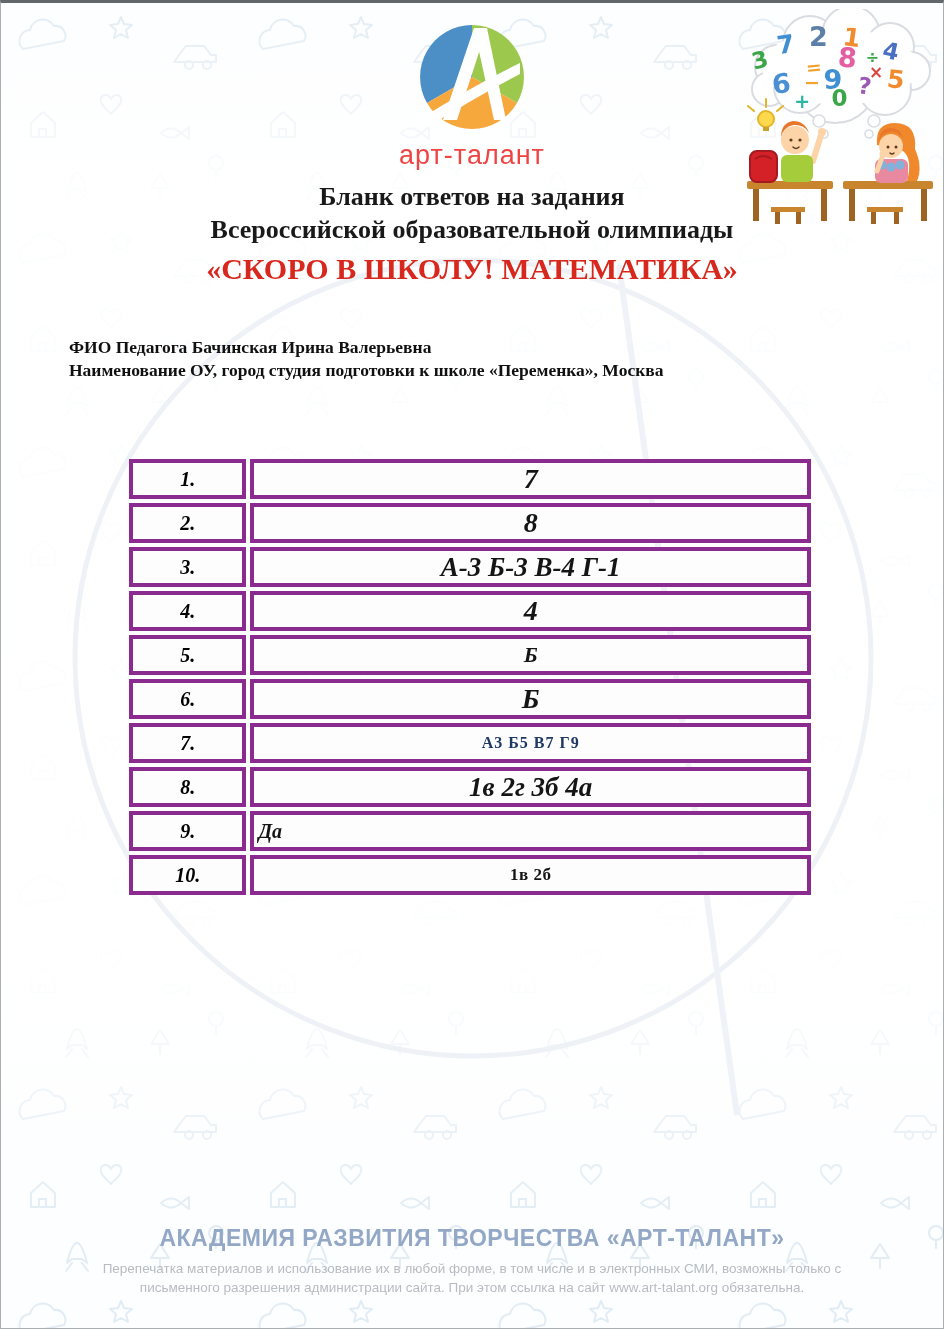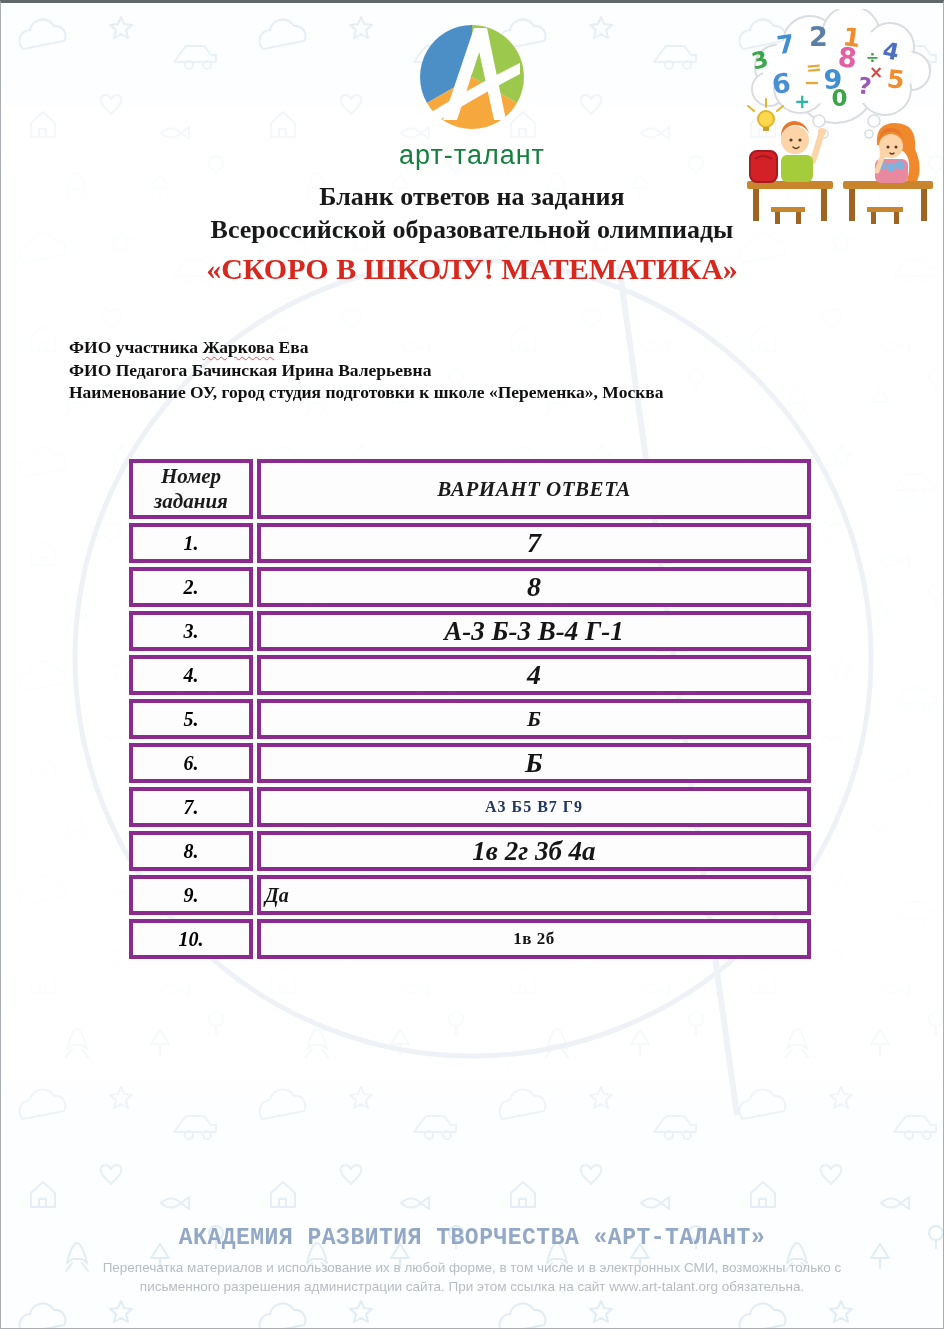--- a/index.html
+++ b/index.html
@@ -15,21 +15,21 @@
     background:linear-gradient(180deg,
       rgba(255,255,255,0) 0%, rgba(255,255,255,.9) 14%,
       rgba(255,255,255,.93) 74%, rgba(255,255,255,.35) 84%,
       rgba(255,255,255,0) 93%);}
   .watermark{position:absolute; inset:0; z-index:2; pointer-events:none;}
 
   
   .logo{position:absolute; top:18px; left:0; right:0; text-align:center; z-index:3;}
   .logo svg{display:block; margin:0 auto;}
   .logo-text{margin-top:7px; font-family:"Liberation Sans",sans-serif;
-    font-size:27px; color:#15803d; letter-spacing:1px;}
+    font-size:27px; color:#ef4444; letter-spacing:1px;}
 
   
   .illustration{position:absolute; top:6px; right:4px; width:214px; height:218px; z-index:3;}
   .cloud-nums{position:absolute; left:24px; top:12px; width:162px; height:92px;}
   .cloud-nums span{position:absolute; font-family:"DejaVu Sans",sans-serif; font-weight:bold; line-height:1;}
   .cloud-nums span:nth-child(1){left:2%;  top:30%; font-size:23px; transform:rotate(-15deg);}
   .cloud-nums span:nth-child(2){left:17%; top:12%; font-size:25px; transform:rotate(-8deg);}
   .cloud-nums span:nth-child(3){left:37%; top:2%;  font-size:27px;}
   .cloud-nums span:nth-child(4){left:35%; top:40%; font-size:19px; transform:rotate(-5deg);}
   .cloud-nums span:nth-child(5){left:58%; top:4%;  font-size:25px; transform:rotate(8deg);}
@@ -69,21 +69,21 @@
   .ans-plain{font-size:22px;}
   .ans-big{font-size:28px;}
   .ans-navy{font-style:normal; font-size:16px; color:#1f3864; letter-spacing:1px;}
   .ans-left{text-align:left; padding-left:10px; font-size:20px;}
   .ans-small{font-style:normal; font-size:17px; letter-spacing:.5px;}
   .u{}
 
   
   .footer{position:absolute; left:0; width:100%; top:1222px; text-align:center; z-index:3;
     font-family:"Liberation Sans",sans-serif;}
-  .footer-brand{font-weight:bold; font-size:23px; color:#92a8c6; letter-spacing:.5px;font-family:Liberation Mono, monospace;}
+  .footer-brand{font-weight:bold; font-size:23px; color:#92a8c6; letter-spacing:.5px;}
   .footer-legal{margin:7px auto 0; max-width:812px; font-size:13.5px; line-height:19px; color:#b7bcc3;}
 </style>
 </head>
 <body>
 
 <div class="page">
 
   <svg class="bg-doodles" width="944" height="1329">
     <defs>
       <g id="doodle-tile" fill="none" stroke="#e2ecf4" stroke-width="2" stroke-linecap="round" stroke-linejoin="round">
@@ -212,31 +212,26 @@
       </div>
   </div>
 
   <div class="title">
     <div class="title-line">Бланк ответов на задания</div>
     <div class="title-line">Всероссийской образовательной олимпиады</div>
     <div class="title-accent" id="title-accent" style="color: rgb(216, 40, 30);">«СКОРО В ШКОЛУ! МАТЕМАТИКА»</div>
   </div>
 
   <div class="participant">
-    <div><span>ФИО участника </span><span class="spellcheck">Жаркова</span><span> Ева</span></div>
     <div>ФИО Педагога Бачинская Ирина Валерьевна</div>
     <div>Наименование ОУ, город студия подготовки к школе «Переменка», Москва</div>
   </div>
 
   <table class="answers">
     <tbody>
-        <tr>
-      <th class="col-num th-num">Номер задания</th>
-      <th class="th-ans">ВАРИАНТ ОТВЕТА</th>
-    </tr>
     <tr>
       <td class="cell-num">1.</td>
       <td class="cell-ans ans-big">7</td>
     </tr>
     <tr>
       <td class="cell-num">2.</td>
       <td class="cell-ans ans-big">8</td>
     </tr>
     <tr>
       <td class="cell-num">3.</td>

